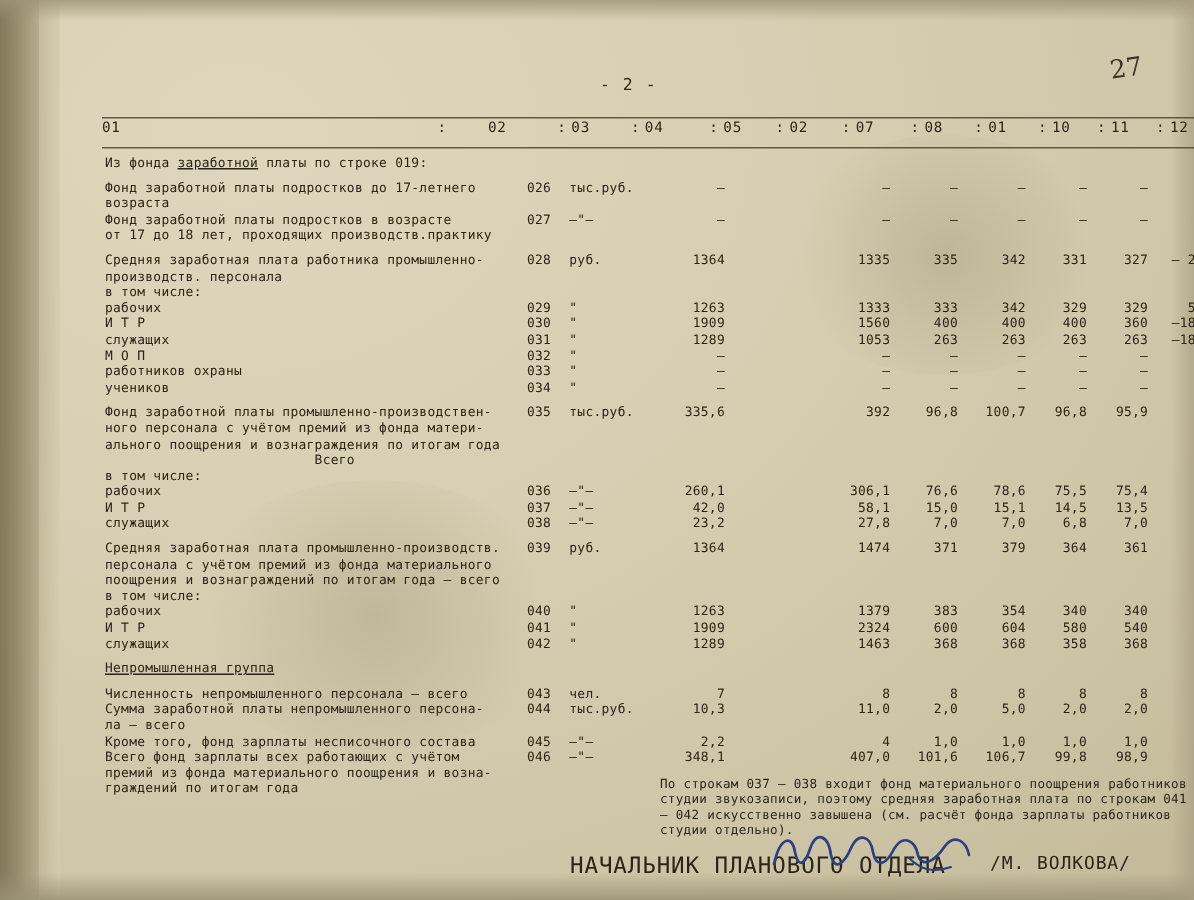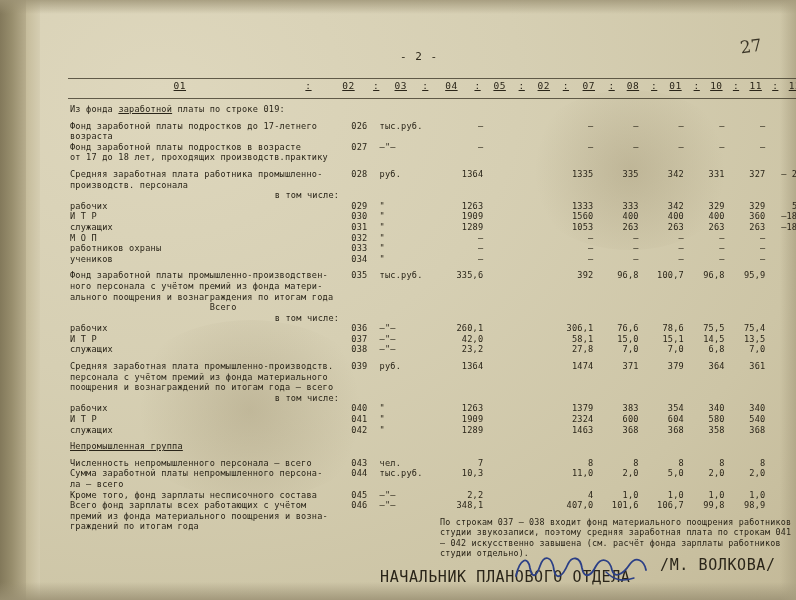--- a/index.html
+++ b/index.html
@@ -54,21 +54,21 @@
   }
   .rule{
     position:absolute;left:28px;width:742px;height:1px;background:#4a4434;opacity:.85;
   }
   .rule.top{top:66px;}
   .rule.hdr{top:86px;}
   table.colhdr{
     position:absolute;left:28px;top:68px;width:742px;
     border-collapse:collapse;font-size:9.5px;letter-spacing:.5px;
   }
-  table.colhdr td{padding:0;text-align:center;color:#2a2519;text-decoration:underline;}
+  table.colhdr td{padding:0;text-align:left;color:#2a2519;}
   .body{
     position:absolute;left:28px;top:92px;width:742px;
     font-size:8.6px;line-height:10.6px;letter-spacing:.2px;
   }
   table.data{border-collapse:collapse;width:742px;}
   table.data td{
     vertical-align:top;padding:0 2px;white-space:pre;
   }
   .c-label{width:272px;}
   .c-code{width:40px;text-align:center;}
@@ -76,33 +76,33 @@
   .c-04{width:60px;text-align:right;padding-right:14px;}
   .c-05{width:40px;text-align:right;}
   .c-06{width:40px;text-align:right;}
   .c-07{width:52px;text-align:right;}
   .c-08{width:48px;text-align:right;}
   .c-09{width:48px;text-align:right;}
   .c-10{width:44px;text-align:right;}
   .c-11{width:44px;text-align:right;}
   .c-12{width:44px;text-align:right;}
   .ul{text-decoration:underline;}
-  .indent1{padding-left:40px;text-align:right;}
+  .indent1{padding-left:40px;}
   .indent2{padding-left:58px;}
   .indent3{padding-left:88px;}
   .spacer td{height:6px;line-height:6px;}
   .note{
     position:absolute;left:400px;top:505px;width:360px;
     font-size:8.4px;line-height:10.4px;letter-spacing:.2px;color:#2a2519;
   }
   .sign{
     position:absolute;left:340px;top:556px;font-size:15px;letter-spacing:.6px;
   }
   .signame{
-    position:absolute;left:620px;top:544px;font-size:15px;letter-spacing:.6px;
+    position:absolute;left:620px;top:556px;font-size:12px;letter-spacing:.6px;
   }
   .scribble{
     position:absolute;left:470px;top:538px;width:150px;height:34px;
   }
   .blotch{
     position:absolute;border-radius:50%;
     background:radial-gradient(circle,rgba(120,105,70,.22) 0%, rgba(120,105,70,0) 70%);
     pointer-events:none;
   }
 </style>

